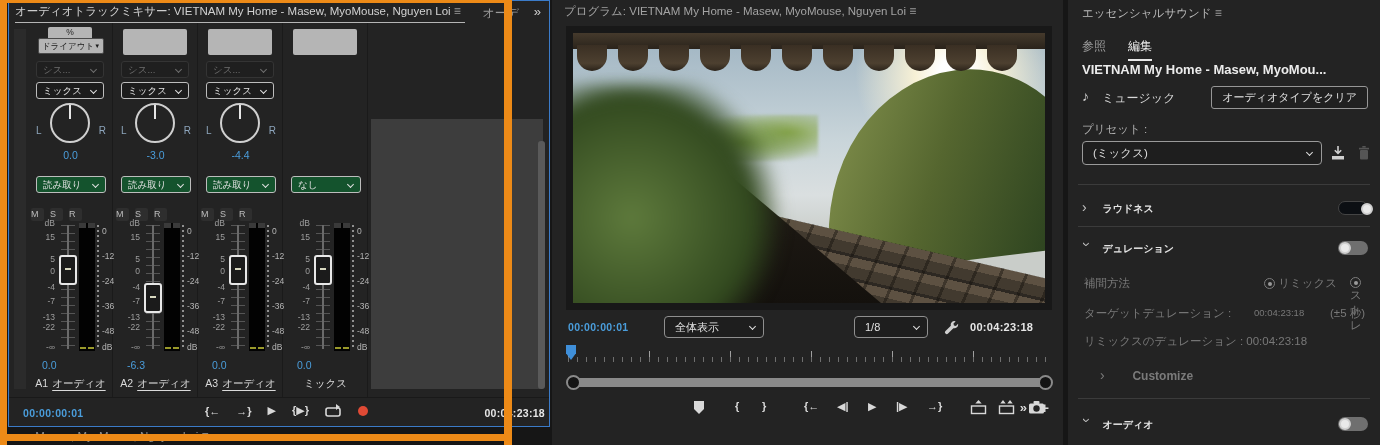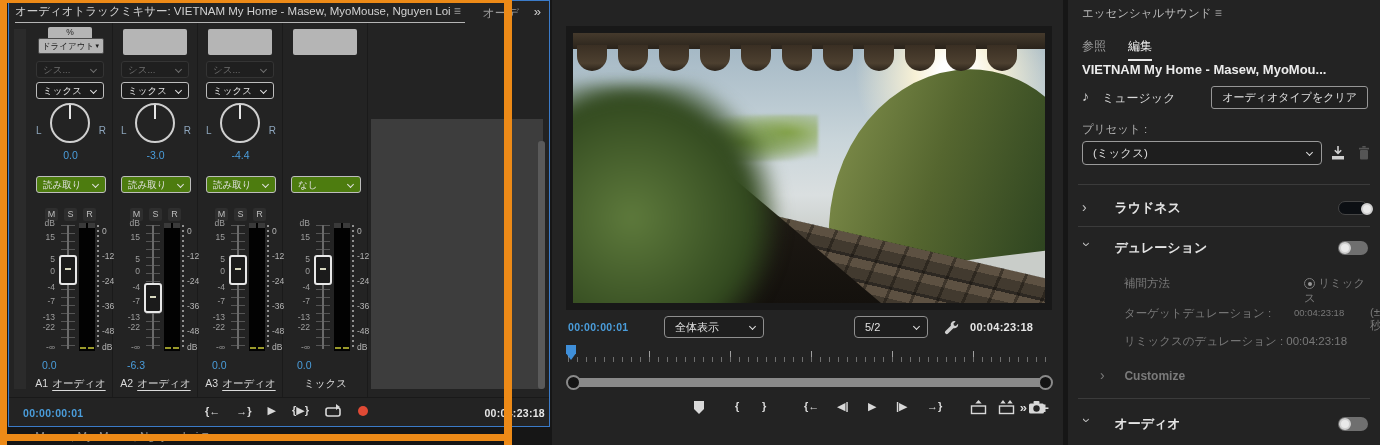--- a/index.html
+++ b/index.html
@@ -44,31 +44,31 @@
   .slotpct { position:absolute; left:20px; top:4px; width:44px; height:11px; background:#b5b5b5; border-radius:2px 2px 0 0;
              color:#1d1d1d; font-size:8.5px; text-align:center; line-height:11px; }
   .slotdry { position:absolute; left:10px; top:15px; width:66px; height:16px; background:#b5b5b5; border:1px solid #4a4a4a;
              border-radius:2px; color:#1a1a1a; font-size:8.5px; text-align:center; line-height:14px; white-space:nowrap; }
   .slotdry .tri { font-size:6px; vertical-align:1px; }
 
   .dd { position:absolute; left:8px; height:17px; border-radius:3px; font-size:9.5px; line-height:15px;
         padding:0 6px; white-space:nowrap; }
   .dd-in  { top:38px; width:68px; color:#6f6f6f; background:#1f1f1f; border:1px solid #343434; }
   .dd-out { top:59px; width:68px; color:#e2e2e2; background:#1c1c1c; border:1px solid #bdbdbd; }
-  .dd-auto{ top:153px; width:70px; color:#e2e2e2; background:#4d7c0f; border:1px solid #bdbdbd; }
+  .dd-auto{ top:153px; width:70px; color:#e2e2e2; background:#14532d; border:1px solid #bdbdbd; }
   .dd .chev { position:absolute; right:7px; top:5px; }
 
   .pan { position:absolute; left:0; top:80px; width:85px; height:44px; }
   .knob { position:absolute; left:22px; top:0; width:40px; height:40px; border:2px solid #cfcfcf; border-radius:50%; background:#232323; }
   .knob i { position:absolute; left:17px; top:0px; width:2px; height:14px; background:#e6e6e6; }
   .pl { position:absolute; left:8px; top:22px; color:#8ea6bd; font-size:10px; }
   .pr { position:absolute; right:7px; top:22px; color:#8ea6bd; font-size:10px; }
   .panv { position:absolute; left:0; top:126px; width:85px; text-align:center; color:#4a9ddb; font-size:10.5px; }
 
-  .msr { position:absolute; left:0; top:180px; width:85px; text-align:center; }
+  .msr { position:absolute; left:0; top:180px; width:85px; }
   .msr span { display:inline-block; width:13px; height:13px; background:#2e2e2e; border-radius:2px;
               color:#bdbdbd; font-size:9px; line-height:13px; margin:0 3px; }
 
   .fader { position:absolute; left:3px; top:198px; width:80px; height:132px; font-size:8.5px; }
   .fl { position:absolute; left:0; top:0; width:24px; height:132px; }
   .fl span { position:absolute; right:0; color:#9f9f9f; }
   .L0{top:-3px}.L1{top:11px}.L2{top:33px}.L3{top:45px}.L4{top:61px}.L5{top:75px}.L6{top:91px}.L7{top:101px}.L8{top:121px}
   .ftrack { position:absolute; left:30px; top:4px; width:14px; height:124px;
             background:repeating-linear-gradient(180deg,#555 0 1px,transparent 1px 8px); }
   .ftrack::before { content:""; position:absolute; left:6px; top:0; width:2px; height:100%; background:#6a6a6a; }
@@ -166,23 +166,23 @@
   .es-type { position:absolute; left:34px; top:90px; color:#d8d8d8; font-size:12px; }
   .es-clear { position:absolute; right:12px; top:86px; height:23px; border:1px solid #969696; border-radius:3px;
               color:#e0e0e0; font-size:11px; line-height:21px; padding:0 10px; background:#202020; }
   .es-preset-label { position:absolute; left:14px; top:122px; color:#b0b0b0; font-size:11.5px; }
   .es-preset { position:absolute; left:14px; top:141px; width:240px; height:24px; border:1px solid #9a9a9a; border-radius:4px;
                background:#1e1e1e; color:#dedede; font-size:11.5px; line-height:22px; padding:0 10px; }
   .es-preset .chev { position:absolute; right:9px; top:8px; }
   .es-save { position:absolute; left:262px; top:145px; }
   .es-trash { position:absolute; left:288px; top:145px; }
   .es-row { position:absolute; left:14px; right:10px; height:20px; }
-  .es-row .lbl { margin-left:18px; color:#e4e4e4; font-size:13px; font-weight:bold; }
-  .es-dim { color:#787878; font-size:11.5px;margin-left:40px; }
-  .es-cust { color:#7a7a7a; font-size:12px; font-weight:bold; margin-left:10px;text-align:right; }
+  .es-row .lbl { margin-left:6px; color:#e4e4e4; font-size:10px; font-weight:bold; }
+  .es-dim { color:#787878; font-size:11.5px; }
+  .es-cust { color:#7a7a7a; font-size:12px; font-weight:bold; margin-left:18px;text-align:right; }
 </style>
 </head>
 <body>
 
 <div id="stage">
 
   <div id="mixer">
     <div class="titlebar">
       <span class="tab">
         <span>オーディオトラックミキサー: VIETNAM  My Home - Masew, MyoMouse, Nguyen Loi</span>
@@ -417,20 +417,24 @@
       <span class="tc white">00:04:23:18</span>
     </div>
   </div>
 
   <div class="seqstrip">
     <span>me - Masew, MyoMouse, Nguyen Loi</span>
     <span class="menuglyph">≡</span>
   </div>
 
   <div id="program">
+    <div class="titlebar">
+      <span>プログラム: VIETNAM  My Home - Masew, MyoMouse, Nguyen Loi</span>
+      <span class="menuglyph">≡</span>
+    </div>
 
     <div class="video">
       <div class="vimg">
         <div class="vsun"></div>
         <div class="vhill"></div>
         <div class="vroof"></div>
         <div class="vgable"></div>
         <div class="vplants"></div>
         <div class="veave"></div>
         <div class="vscallops">
@@ -447,21 +451,21 @@
             <i></i>
         </div>
         <div class="vfol2"></div>
         <div class="vfol1"></div>
       </div>
     </div>
 
     <div class="pm-controls">
       <span class="tc blue">00:00:00:01</span>
       <div class="pm-dd pm-fit"><span>全体表示</span><span class="chev"></span></div>
-      <div class="pm-dd pm-res"><span>5/2</span><span class="chev"></span></div>
+      <div class="pm-dd pm-res"><span>1/8</span><span class="chev"></span></div>
       <svg class="wrench" width="15" height="15" viewBox="0 0 16 16">
           <path d="M11.2 1a4 4 0 0 0-3.9 5L1.6 11.7a1.9 1.9 0 1 0 2.7 2.7L10 8.7a4 4 0 0 0 5-4.6l-2.3 2.3-2.1-.5-.5-2.1L12.4 1.5A4 4 0 0 0 11.2 1z" fill="#cfcfcf"></path>
         </svg>
       <span class="tc white">00:04:23:18</span>
     </div>
 
     <div class="ruler"></div>
     <div class="playhead"></div>
 
     <div class="pm-scroll">

